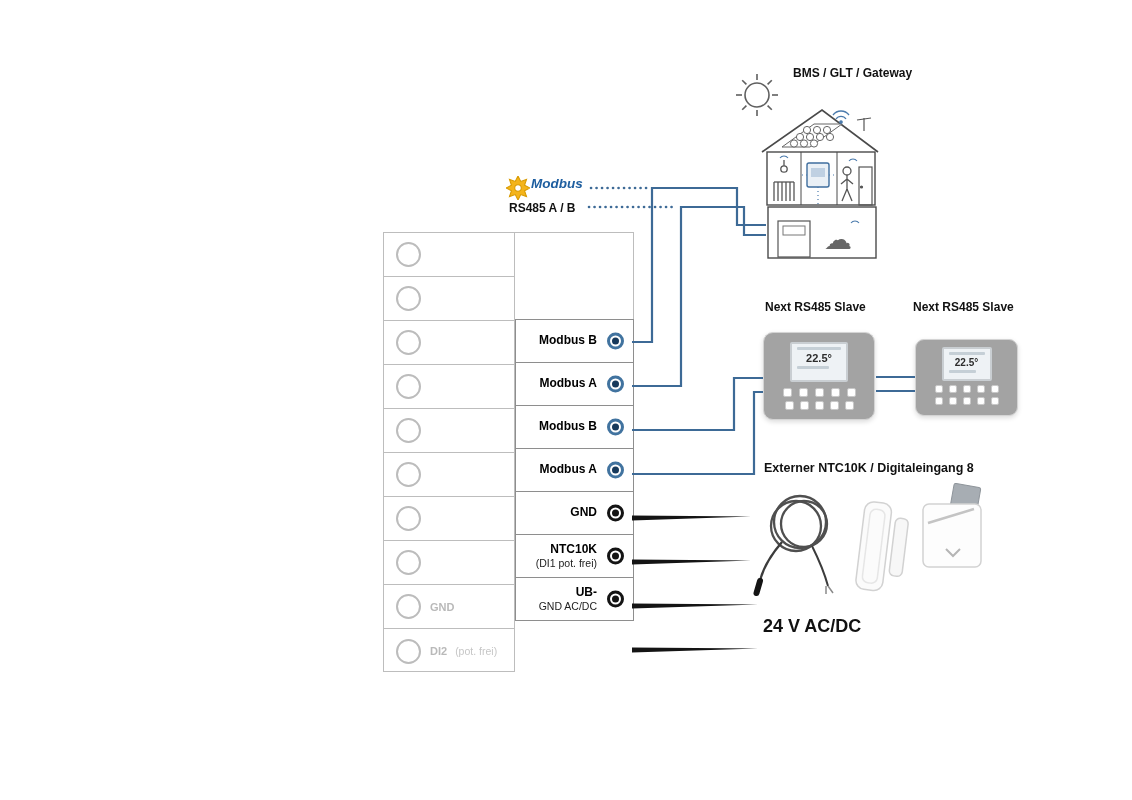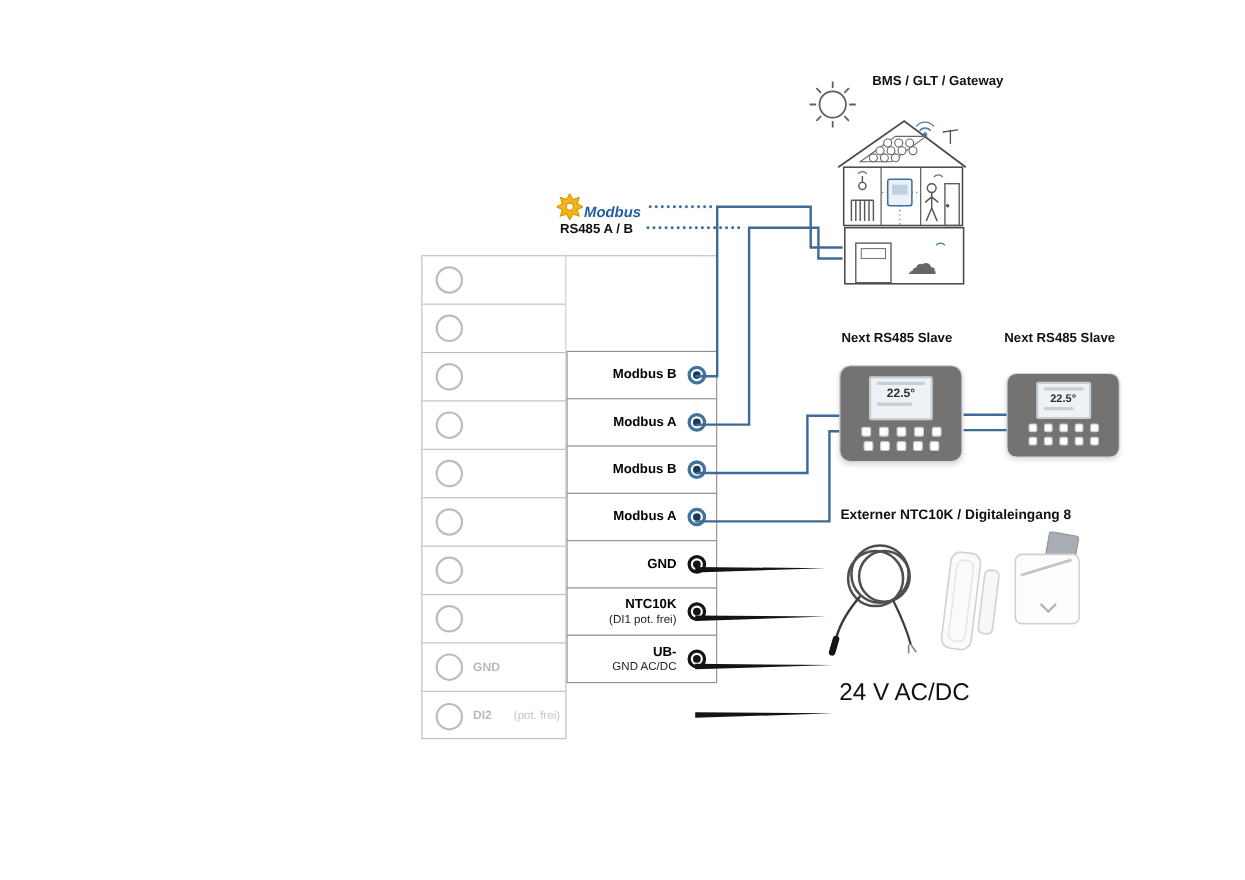--- a/index.html
+++ b/index.html
@@ -2,66 +2,66 @@
 <html><head>
 <meta charset="utf-8">
 <style>
   html,body{margin:0;padding:0;background:#fff;}
   .canvas{position:relative;width:1132px;height:800px;background:#fff;overflow:hidden;
           font-family:"Liberation Sans",sans-serif;color:#111;padding-left:23px;}
   .abs{position:absolute;}
   .hlabel{font-size:12px;font-weight:bold;white-space:nowrap;color:#111;}
 
   
-  .mlogo{left:506px;top:176px;display:flex;align-items:flex-end;}
+  .mlogo{left:506px;top:176px;display:flex;align-items:flex-start;}
   .mlogo-text{font-size:13.5px;font-weight:bold;font-style:italic;color:#1f5fa0;margin-left:1px;}
   .rs485{left:509px;top:201px;}
 
   
   .tblock{left:383px;top:232px;width:265px;height:440px;}
   .tleft{position:absolute;left:0;top:0;width:132px;height:440px;border:1px solid #bdbdbd;box-sizing:border-box;}
   .lrow{height:44px;box-sizing:border-box;border-bottom:1px solid #bdbdbd;display:flex;align-items:center;padding-left:12px;}
   .lrow:last-child{border-bottom:none;}
   .lcircle{width:21px;height:21px;border:2px solid #bcbcbc;border-radius:50%;background:#fff;flex:0 0 auto;}
   .llabel{margin-left:9px;font-size:11px;font-weight:bold;color:#b9b9b9;white-space:nowrap;}
-  .lsub{margin-left:20px;font-size:10.5px;color:#c6c6c6;white-space:nowrap;}
-  .tright{position:absolute;left:132px;top:0;width:137px;}
+  .lsub{margin-left:8px;font-size:10.5px;color:#c6c6c6;white-space:nowrap;}
+  .tright{position:absolute;left:132px;top:0;width:119px;}
   .rempty{height:88px;box-sizing:border-box;border:1px solid #bdbdbd;border-left:none;background:#fff;}
   .rcell{height:44px;box-sizing:border-box;border:1px solid #8e8e8e;margin-top:-1px;position:relative;
          display:flex;align-items:center;justify-content:flex-end;padding-right:36px;background:#fff;}
   .rtext{text-align:right;line-height:1.15;}
   .rlabel{font-size:12px;font-weight:bold;color:#000;white-space:nowrap;}
   .rsub{font-size:10.5px;color:#222;white-space:nowrap;text-align:right;}
   .dot{position:absolute;right:9px;top:50%;transform:translateY(-50%);width:17px;height:17px;border-radius:50%;
        background:#fff;display:flex;align-items:center;justify-content:center;box-sizing:border-box;}
   .dot.blue{border:3px solid #41739f;}
   .dot.black{border:3px solid #141414;}
   .dotcore{width:7px;height:7px;border-radius:50%;}
   .dot.blue .dotcore{background:#17395b;}
   .dot.black .dotcore{background:#141414;}
 
   
-  .device{background:#737373;border:1.5px solid #d4d4d4;border-radius:10px;
+  .device{background:#a3a3a3;border:1.5px solid #d4d4d4;border-radius:10px;
           box-shadow:0 2px 5px rgba(0,0,0,.14);box-sizing:border-box;}
   .device1{left:763px;top:332px;width:112px;height:88px;}
   .device2{left:915px;top:339px;width:103px;height:77px;border-radius:9px;}
   .screen{background:#eef2f5;border:2px solid #c9ced2;border-radius:2px;margin:9px auto 0;box-sizing:border-box;}
   .screen1{width:58px;height:40px;}
   .screen2{width:50px;height:34px;margin-top:7px;}
   .mstrip{height:3px;background:#c5cfd6;margin:3px 5px 0;border-radius:1px;}
   .mstrip.short{margin-top:2px;width:60%;}
   .temp{text-align:center;font-weight:bold;color:#2c2c2c;margin-top:2px;}
   .temp1{font-size:11px;}
   .temp2{font-size:10px;}
   .krow{display:flex;justify-content:center;gap:7px;margin-top:6px;}
   .krow.tight{margin-top:4px;gap:6px;}
   .kdot{width:7px;height:7px;border:1px solid #c8c8c8;border-radius:2px;background:#fff;}
   .kdot.sm{width:6px;height:6px;}
 
-  .power{left:763px;top:616px;font-size:22px;font-weight:normal;white-space:nowrap;}
+  .power{left:763px;top:616px;font-size:18px;font-weight:bold;white-space:nowrap;}
   svg{display:block;}
 </style>
 </head>
 <body>
 
 <div class="canvas">
 
   <div class="abs hlabel" style="left:793px;top:66px;">BMS / GLT / Gateway</div>
 
   <svg class="abs" style="left:690px;top:55px;" width="200" height="215" viewBox="0 0 200 215">

